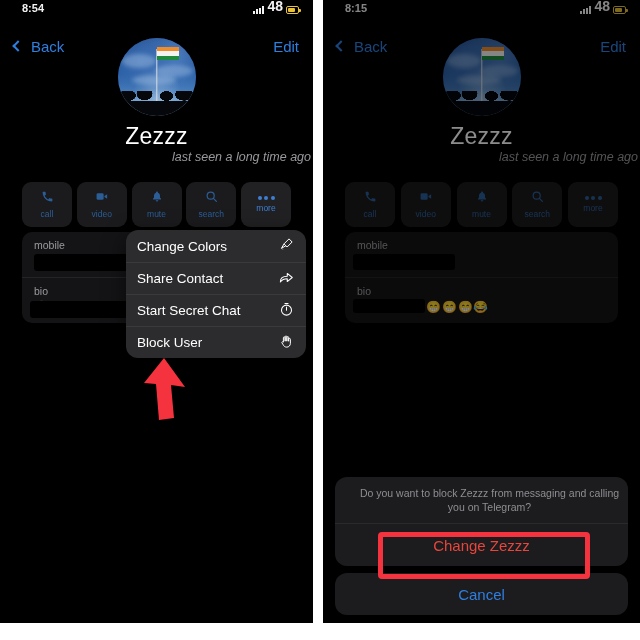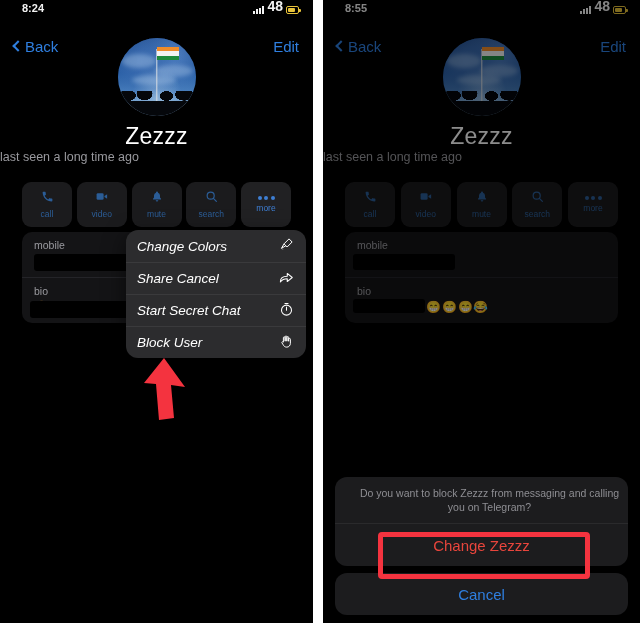--- a/index.html
+++ b/index.html
@@ -61,21 +61,21 @@
   }
 
   
   .navbar {
     position: absolute; top: 33px; left: 0; right: 0;
     height: 26px;
     display: flex; align-items: center; justify-content: space-between;
     padding: 0 14px;
   }
   .nav-back {
-    display: flex; align-items: center; gap: 3px;
+    display: flex; align-items: center; gap: 9px;
     color: #2f7fe0; font-size: 15px;
   }
   .chev {
     width: 8px; height: 8px;
     border-left: 2.2px solid #2f7fe0;
     border-bottom: 2.2px solid #2f7fe0;
     transform: rotate(45deg);
     display: inline-block;
   }
   .nav-edit { color: #2f7fe0; font-size: 15px; text-align: center; }
@@ -133,23 +133,23 @@
     mask-repeat: no-repeat;
   }
 
   
   .profile-name {
     position: absolute; top: 123px; left: 0; right: 0;
     text-align: center;
     color: #ffffff; font-size: 23px; letter-spacing: .2px;
   }
   .profile-status {
-    position: absolute; top: 150px; left: 0; right: 17px;
-    text-align: left;
-    color: #98989d; font-size: 12.5px;
+    position: absolute; top: 150px; left: 0; right: 2px;
+    text-align: right;
+    color: #98989d; font-size: 12.5px; font-style: italic;
   }
 
   
   .actions {
     position: absolute; top: 182px; left: 22px; right: 22px;
     display: flex; justify-content: space-between;
   }
   .act-btn {
     width: 50px; height: 45px;
     background: #1b1b1d;
@@ -194,21 +194,21 @@
     background: #2c2c2e;
     border-radius: 12px;
     overflow: hidden;
     box-shadow: 0 6px 22px rgba(0,0,0,.6);
     z-index: 20;
   }
   .ctx-item {
     height: 32px;
     display: flex; align-items: center; justify-content: space-between;
     padding: 0 11px;
-    color: #ffffff; font-size: 13.5px; font-style: italic;
+    color: #ffffff; font-size: 13.5px;
   }
   .ctx-item + .ctx-item { border-top: 1px solid #3a3a3c; }
   .ctx-ico { width: 18px; text-align: center; color: #ffffff; }
 
   
   .red-arrow { position: absolute; left: 140px; top: 358px; z-index: 40; }
 
   
   .dim {
     position: absolute; inset: 0;
@@ -258,21 +258,21 @@
   }
 </style>
 </head>
 <body>
 
 <div class="stage">
 
   <div class="panel panel-left">
 
     <div class="statusbar">
-      <span>8:24</span>
+      <span>8:54</span>
       <span class="sb-right">
         <span class="sb-bars">
             <i></i>
             <i></i>
             <i></i>
             <i></i>
           </span>
         <span class="sb-num">48</span>
         <span class="sb-batt"></span>
       </span>
@@ -366,21 +366,21 @@
         <span>Change Colors</span>
         <span class="ctx-ico">
           <svg width="15" height="15" viewBox="0 0 24 24" fill="none" stroke="currentColor" stroke-width="1.6" stroke-linejoin="round">
               <path d="M16 3l5 5-8 8-5-5z"></path>
               <path d="M8 11l-4 7 7-4"></path>
               <path d="M4.5 18.5l1.2 1.2"></path>
             </svg>
         </span>
       </div>
       <div class="ctx-item">
-        <span>Share Cancel</span>
+        <span>Share Contact</span>
         <span class="ctx-ico">
           <svg width="16" height="15" viewBox="0 0 24 24" fill="none" stroke="currentColor" stroke-width="1.7" stroke-linejoin="round" stroke-linecap="round">
               <path d="M3 19c0-6 4.5-9 11-9V5.5L22 12l-8 6.5V14c-5 0-8.5 1.6-11 5z"></path>
             </svg>
         </span>
       </div>
       <div class="ctx-item">
         <span>Start Secret Chat</span>
         <span class="ctx-ico">
           <svg width="15" height="15" viewBox="0 0 24 24" fill="none" stroke="currentColor" stroke-width="1.7" stroke-linecap="round">
@@ -404,21 +404,21 @@
     </div>
 
     <svg class="red-arrow" width="48" height="62" viewBox="0 0 48 62">
       <polygon points="24,0 45,29 31,27 34,60 19,62 16,26 4,25" fill="#f4333f"></polygon>
     </svg>
   </div>
 
   <div class="panel panel-right">
 
     <div class="statusbar">
-      <span>8:55</span>
+      <span>8:15</span>
       <span class="sb-right">
         <span class="sb-bars">
             <i></i>
             <i></i>
             <i></i>
             <i></i>
           </span>
         <span class="sb-num">48</span>
         <span class="sb-batt"></span>
       </span>

